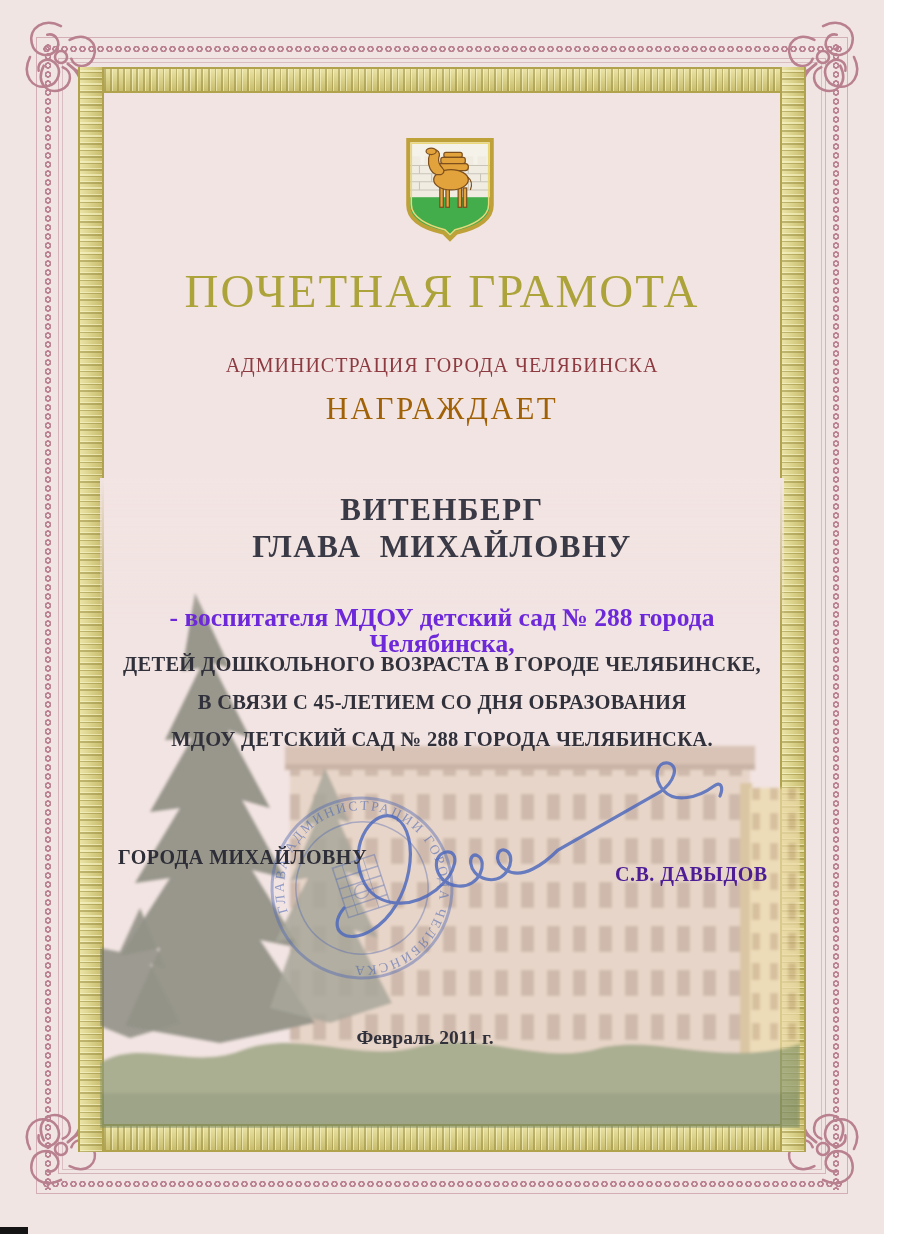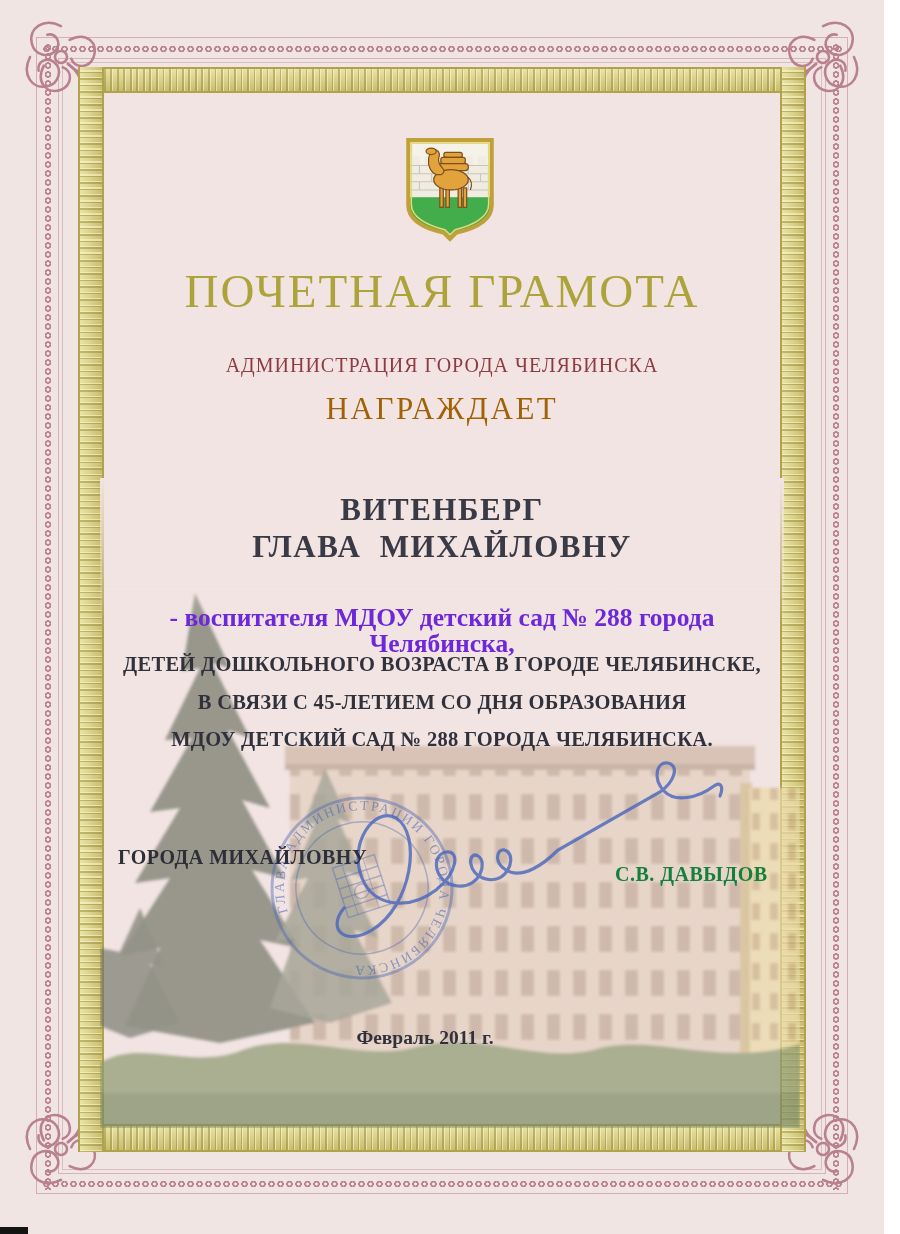--- a/index.html
+++ b/index.html
@@ -42,21 +42,21 @@
   .arms{position:absolute;left:393px;top:134px;width:114px;height:114px;z-index:5;}
   .title{top:268px;font-size:47px;letter-spacing:2px;color:#ada33b;}
   .issuer{top:355px;font-size:20px;letter-spacing:1px;color:#8d3a41;}
   .action{top:393px;font-size:31px;letter-spacing:2.5px;color:#a16207;}
   .name1{top:494px;font-size:31px;font-weight:bold;letter-spacing:1.5px;color:#3a3a46;}
   .name2{top:531px;font-size:31px;font-weight:bold;letter-spacing:1.5px;color:#3a3a46;white-space:pre;}
   .role{top:578px;font-size:25.5px;font-weight:bold;color:#6d28d9;margin-top:27px;}
   .body-text{top:646px;font-size:20.5px;font-weight:bold;color:#31313c;line-height:37.5px;letter-spacing:0.3px;}
   .body-text span{display:block;}
   .sig-left{position:absolute;left:118px;top:845px;font-size:20px;font-weight:bold;line-height:25px;letter-spacing:0.5px;color:#2e2e38;z-index:6;}
-  .sig-right{position:absolute;left:615px;top:863px;font-size:20px;font-weight:bold;letter-spacing:0.5px;color:#15803d;z-index:6;}
+  .sig-right{position:absolute;left:615px;top:863px;font-size:20px;font-weight:bold;letter-spacing:0.5px;color:#4c1d95;z-index:6;}
   .date{top:1028px;font-size:19.5px;font-weight:bold;color:#31313c;padding-right:34px;font-family:Liberation Serif, serif;}
   .scan-artifact{position:absolute;left:0;bottom:0;width:28px;height:7px;background:#141414;z-index:7;}
 </style>
 </head>
 <body>
 
 <div class="page">
 
   <div class="rose-line-outer"></div>
   <div class="chain chain-top"></div>

